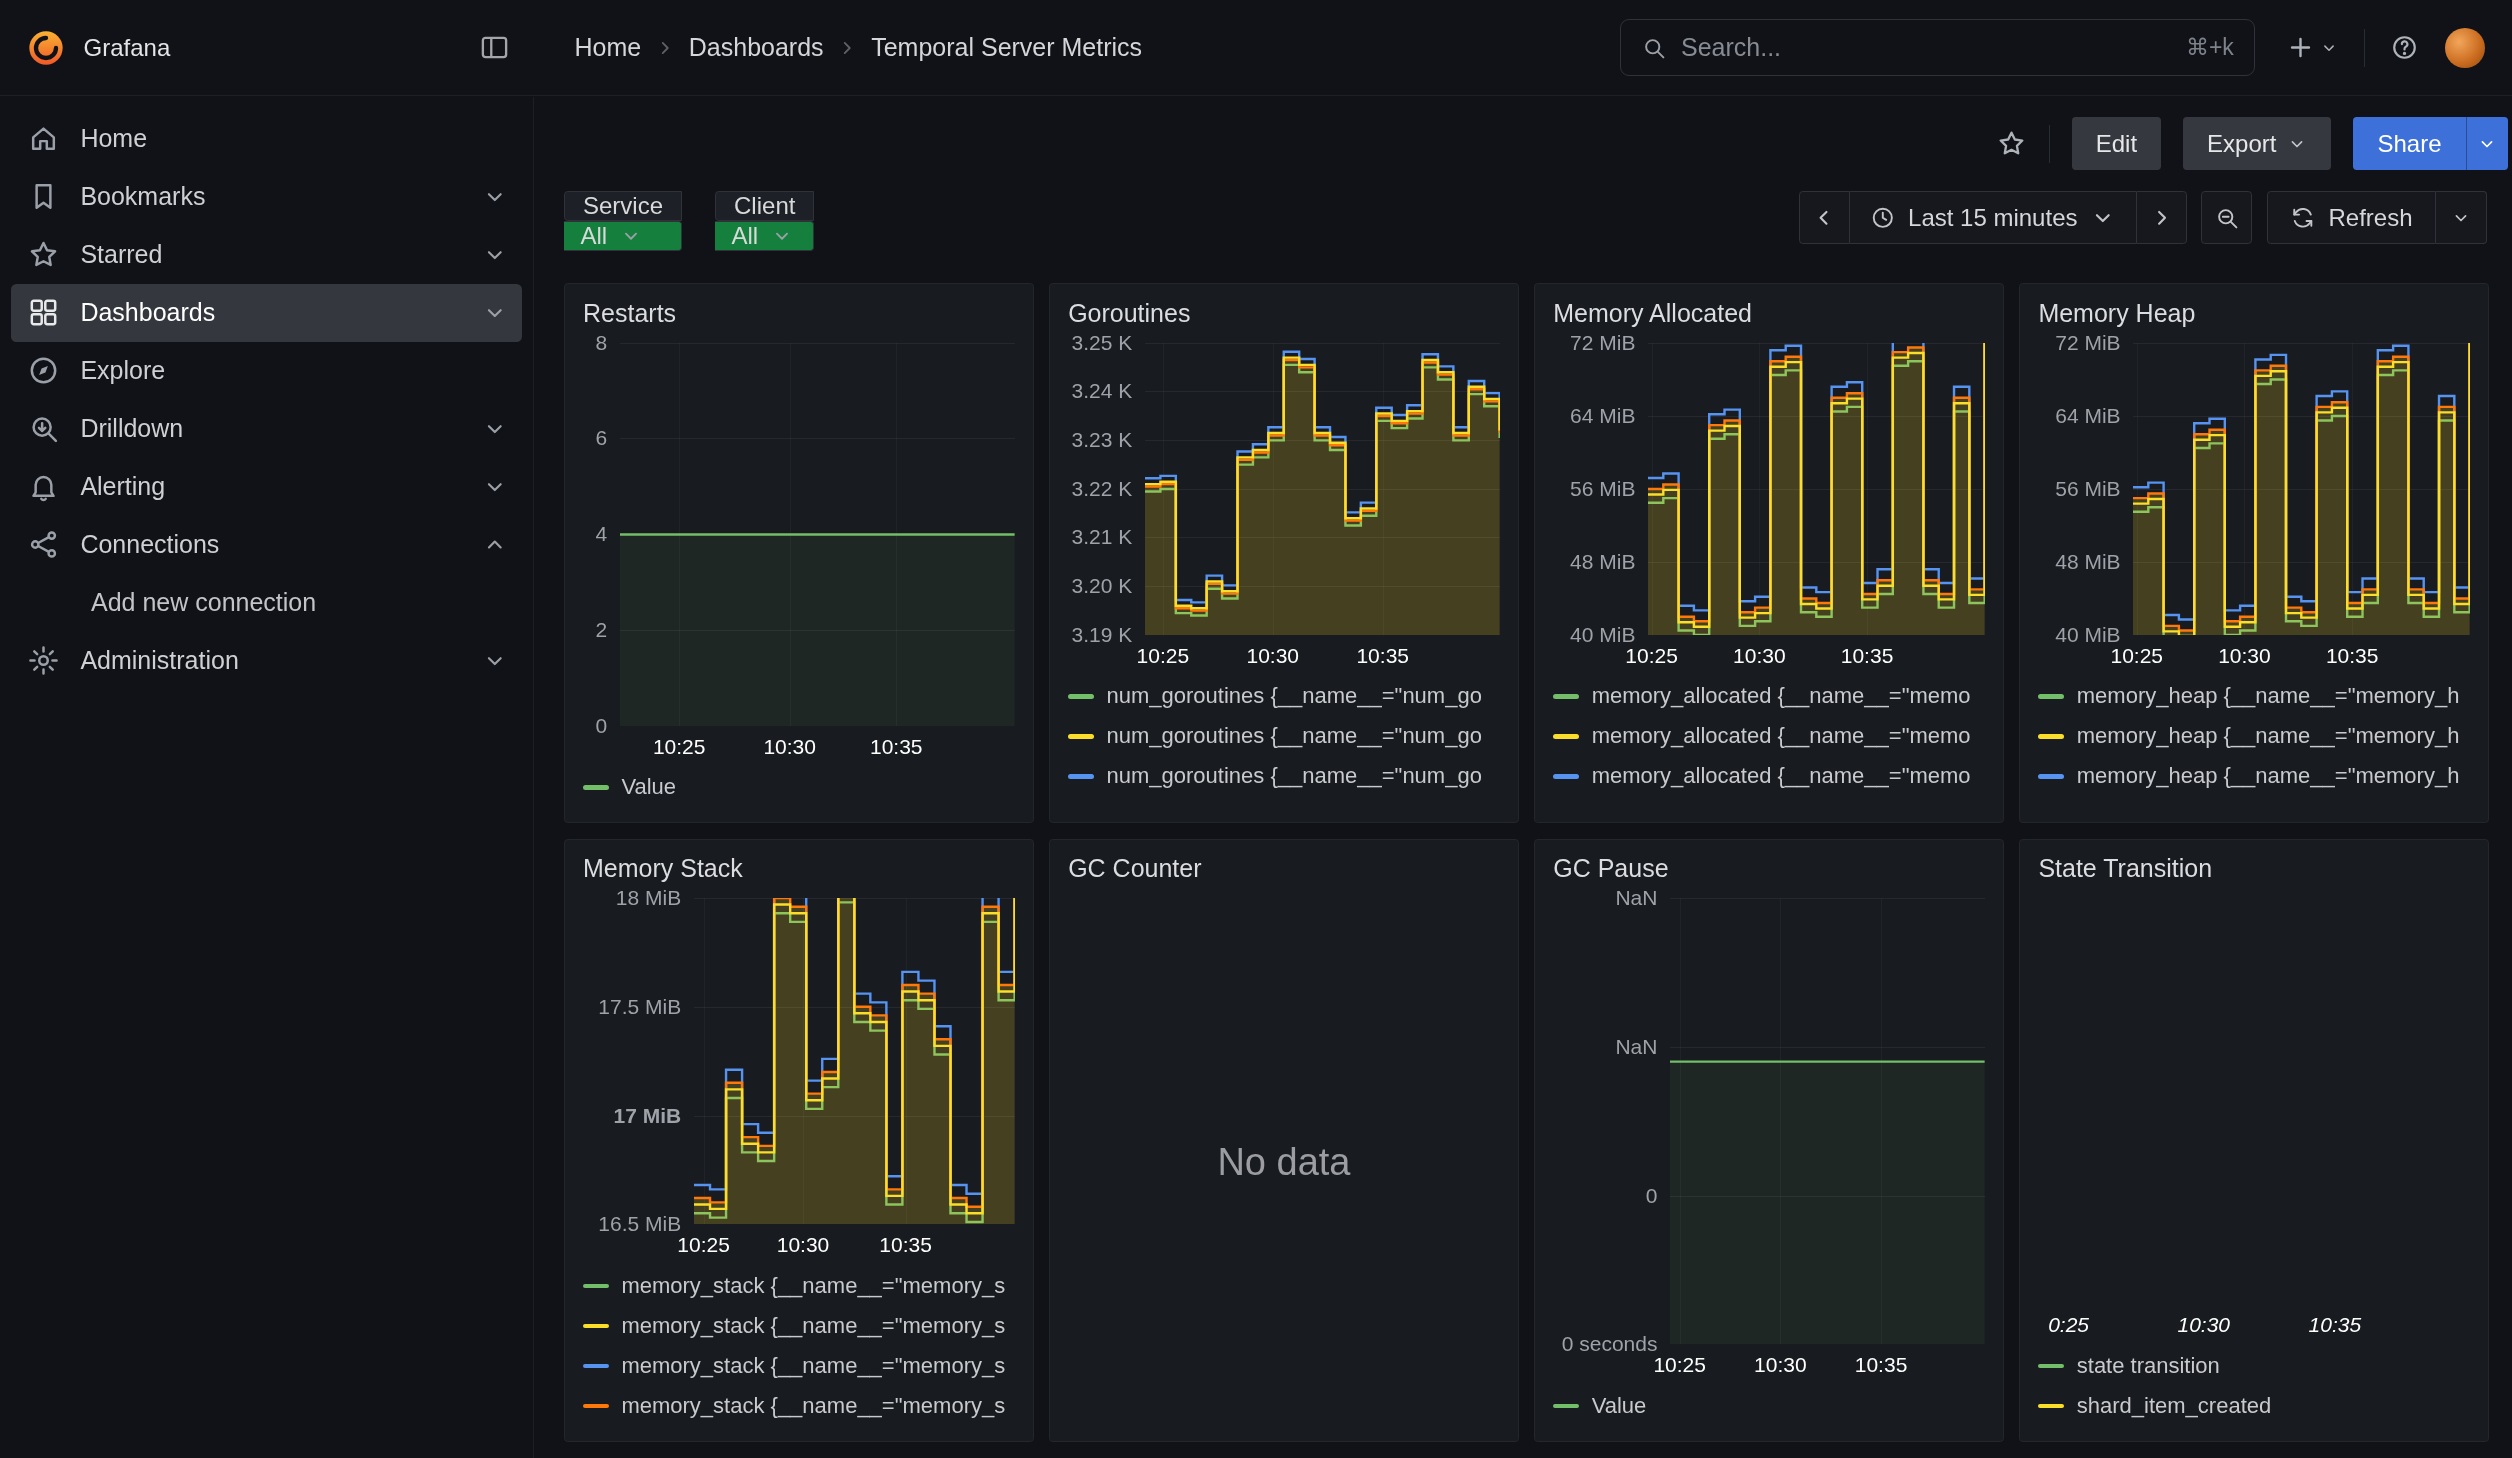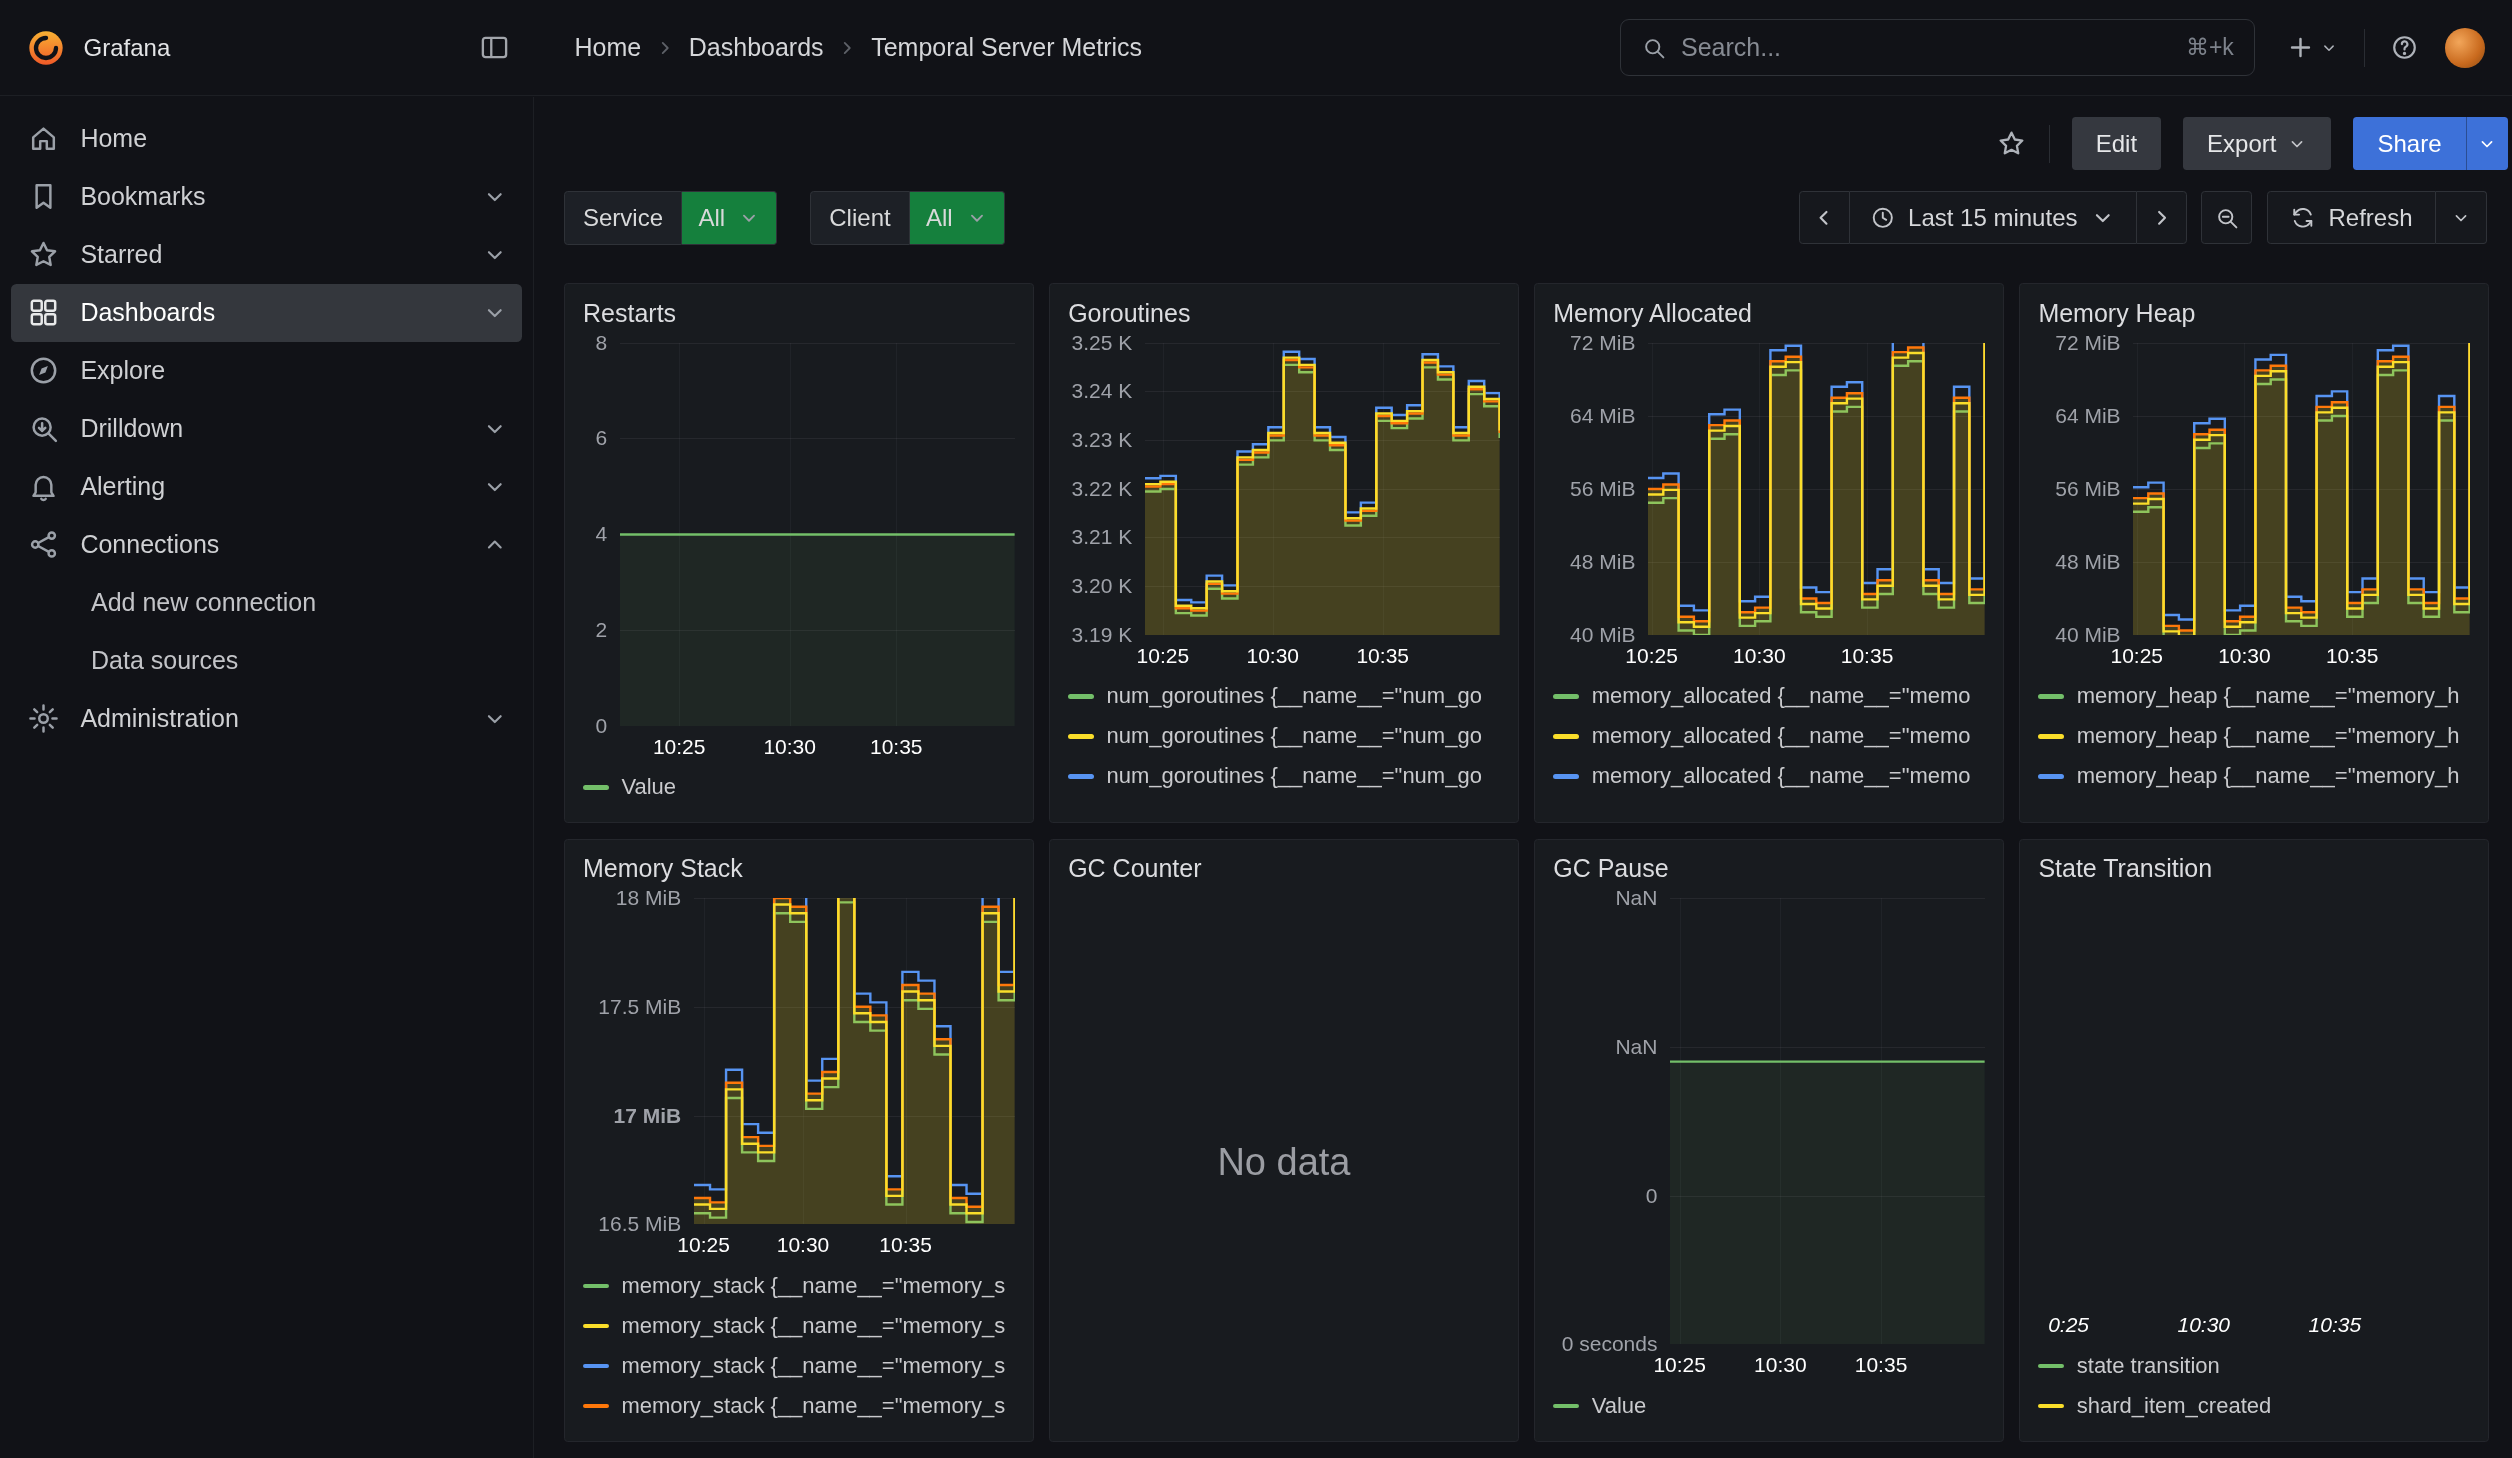--- a/index.html
+++ b/index.html
@@ -55,21 +55,21 @@
     font-family:inherit; }
   .btn .ic { width:20px; height:20px; color:#c2c4c9; }
   .share-group { display:flex; }
   .btn.share { background:#3d71d9; color:#fff; border-radius:3.7px 0 0 3.7px; }
   .share-caret { width:42px; height:53px; background:#3d71d9; border-left:0.9px solid rgba(12,13,16,0.35);
     border-radius:0 3.7px 3.7px 0; display:flex; align-items:center; justify-content:center;
     color:#fff; cursor:pointer; }
   .share-caret .ic { width:20px; height:20px; }
 
   .filters { display:flex; align-items:center; padding:0 26.5px 0 30px; gap:33px; height:53px; }
-  .var { display:flex; height:54px; font-size:24px; cursor:pointer; }
+  .var { display:flex; height:54px; font-size:24px; cursor:pointer;flex-direction:column; }
   .var-label { display:flex; align-items:center; padding:0 18px; background:#1d2026;
     border:0.9px solid #2f3238; border-radius:3.7px 0 0 3.7px; color:#d8d9da; }
   .var-value { display:flex; align-items:center; gap:12.8px; padding:0 16.4px; background:#15803d;
     border:0.9px solid #2f3238; border-left:none; border-radius:0 3.7px 3.7px 0; color:#d8d9da; }
   .var-value .ic { width:22px; height:22px; color:#9ba0a8; }
   .spacer { flex:1; }
   .timebar { display:flex; align-items:center; }
   .tbtn { height:53px; display:flex; align-items:center; justify-content:center; background:#16181d;
     border:0.9px solid #2f3238; color:#d6d7da; font-size:24px; font-weight:500; cursor:pointer; }
   .tbtn .ic { width:25.6px; height:25.6px; color:#c2c4c9; }
@@ -283,23 +283,20 @@
         <span class="side-label">Connections</span>
         <span class="ic side-chev">
           <svg viewBox="0 0 24 24" fill="none" stroke="currentColor" stroke-width="2" stroke-linecap="round" stroke-linejoin="round">
             <path d="M6.5 14.5 12 9l5.5 5.5"></path>
           </svg>
         </span>
       </div>
       <div class="side-item indent">
         <span class="side-label">Add new connection</span>
       </div>
-      <div class="side-item indent">
-        <span class="side-label">Data sources</span>
-      </div>
       <div class="side-item">
         <span class="ic side-ic">
           <svg viewBox="0 0 24 24" fill="none" stroke="currentColor" stroke-width="1.8" stroke-linecap="round">
             <circle cx="12" cy="12" r="3.1"></circle>
             <path d="M12 2.5v3M12 18.5v3M2.5 12h3M18.5 12h3M5.3 5.3l2.1 2.1M16.6 16.6l2.1 2.1M18.7 5.3l-2.1 2.1M7.4 16.6l-2.1 2.1"></path>
           </svg>
         </span>
         <span class="side-label">Administration</span>
         <span class="ic side-chev">
           <svg viewBox="0 0 24 24" fill="none" stroke="currentColor" stroke-width="2" stroke-linecap="round" stroke-linejoin="round">

